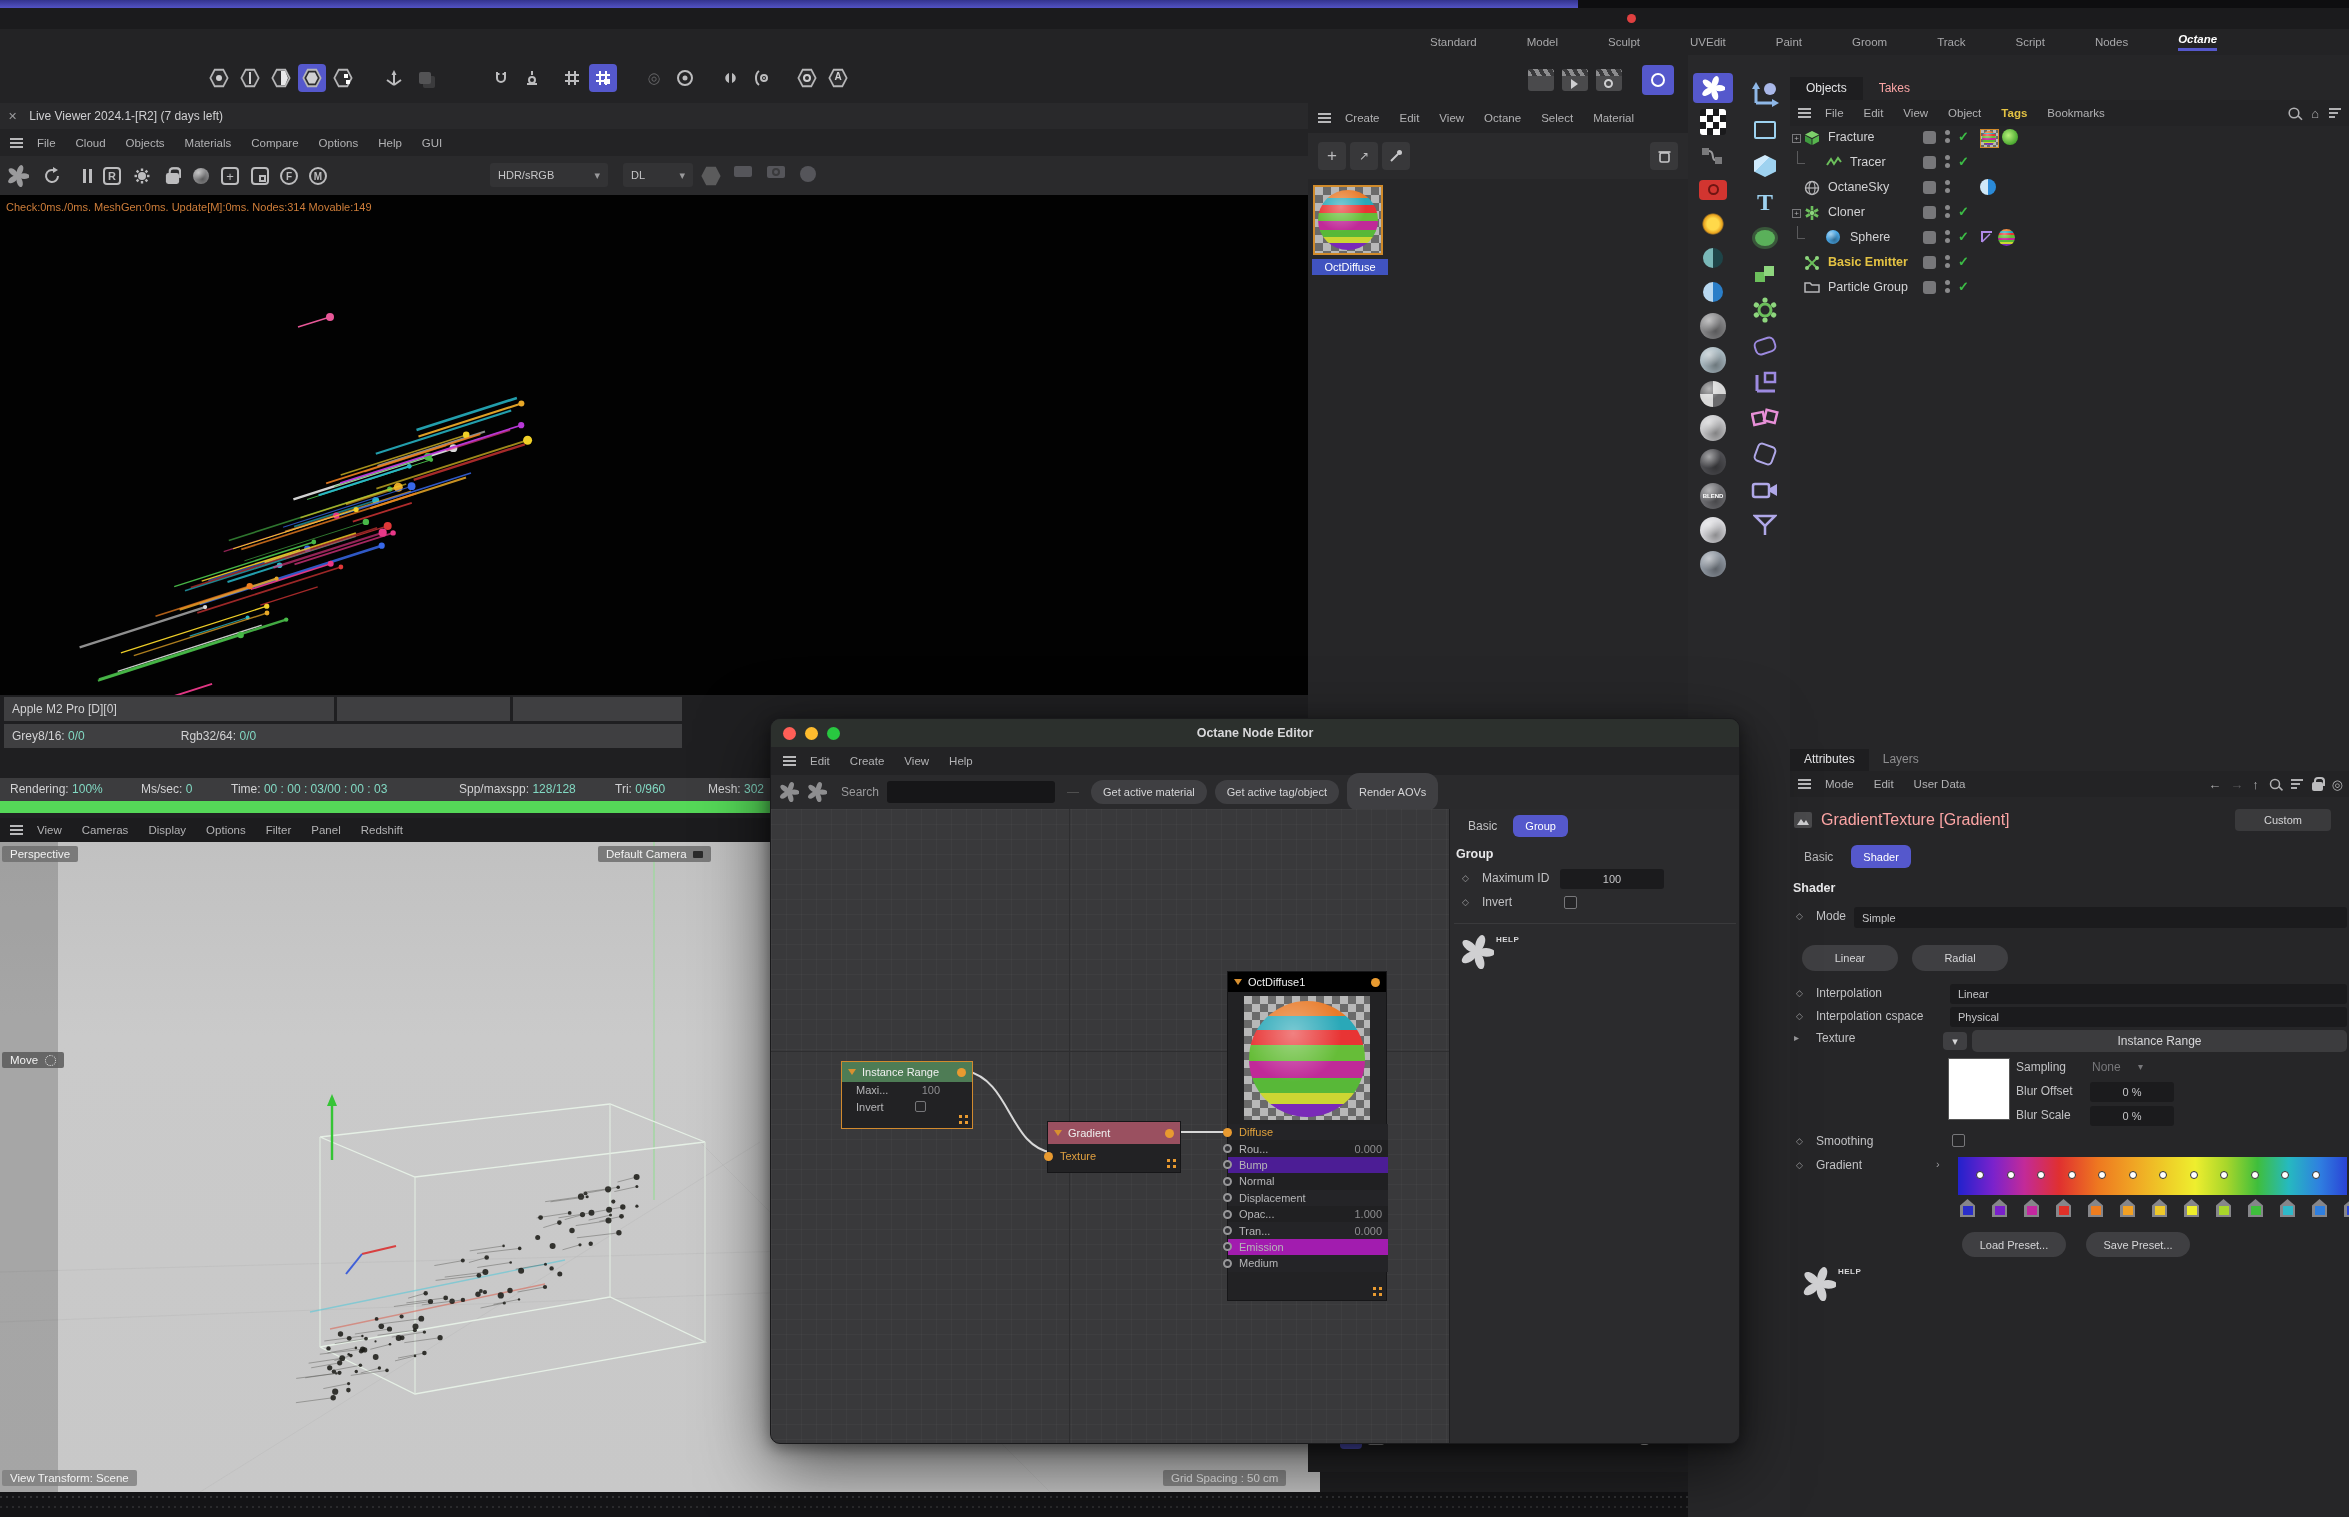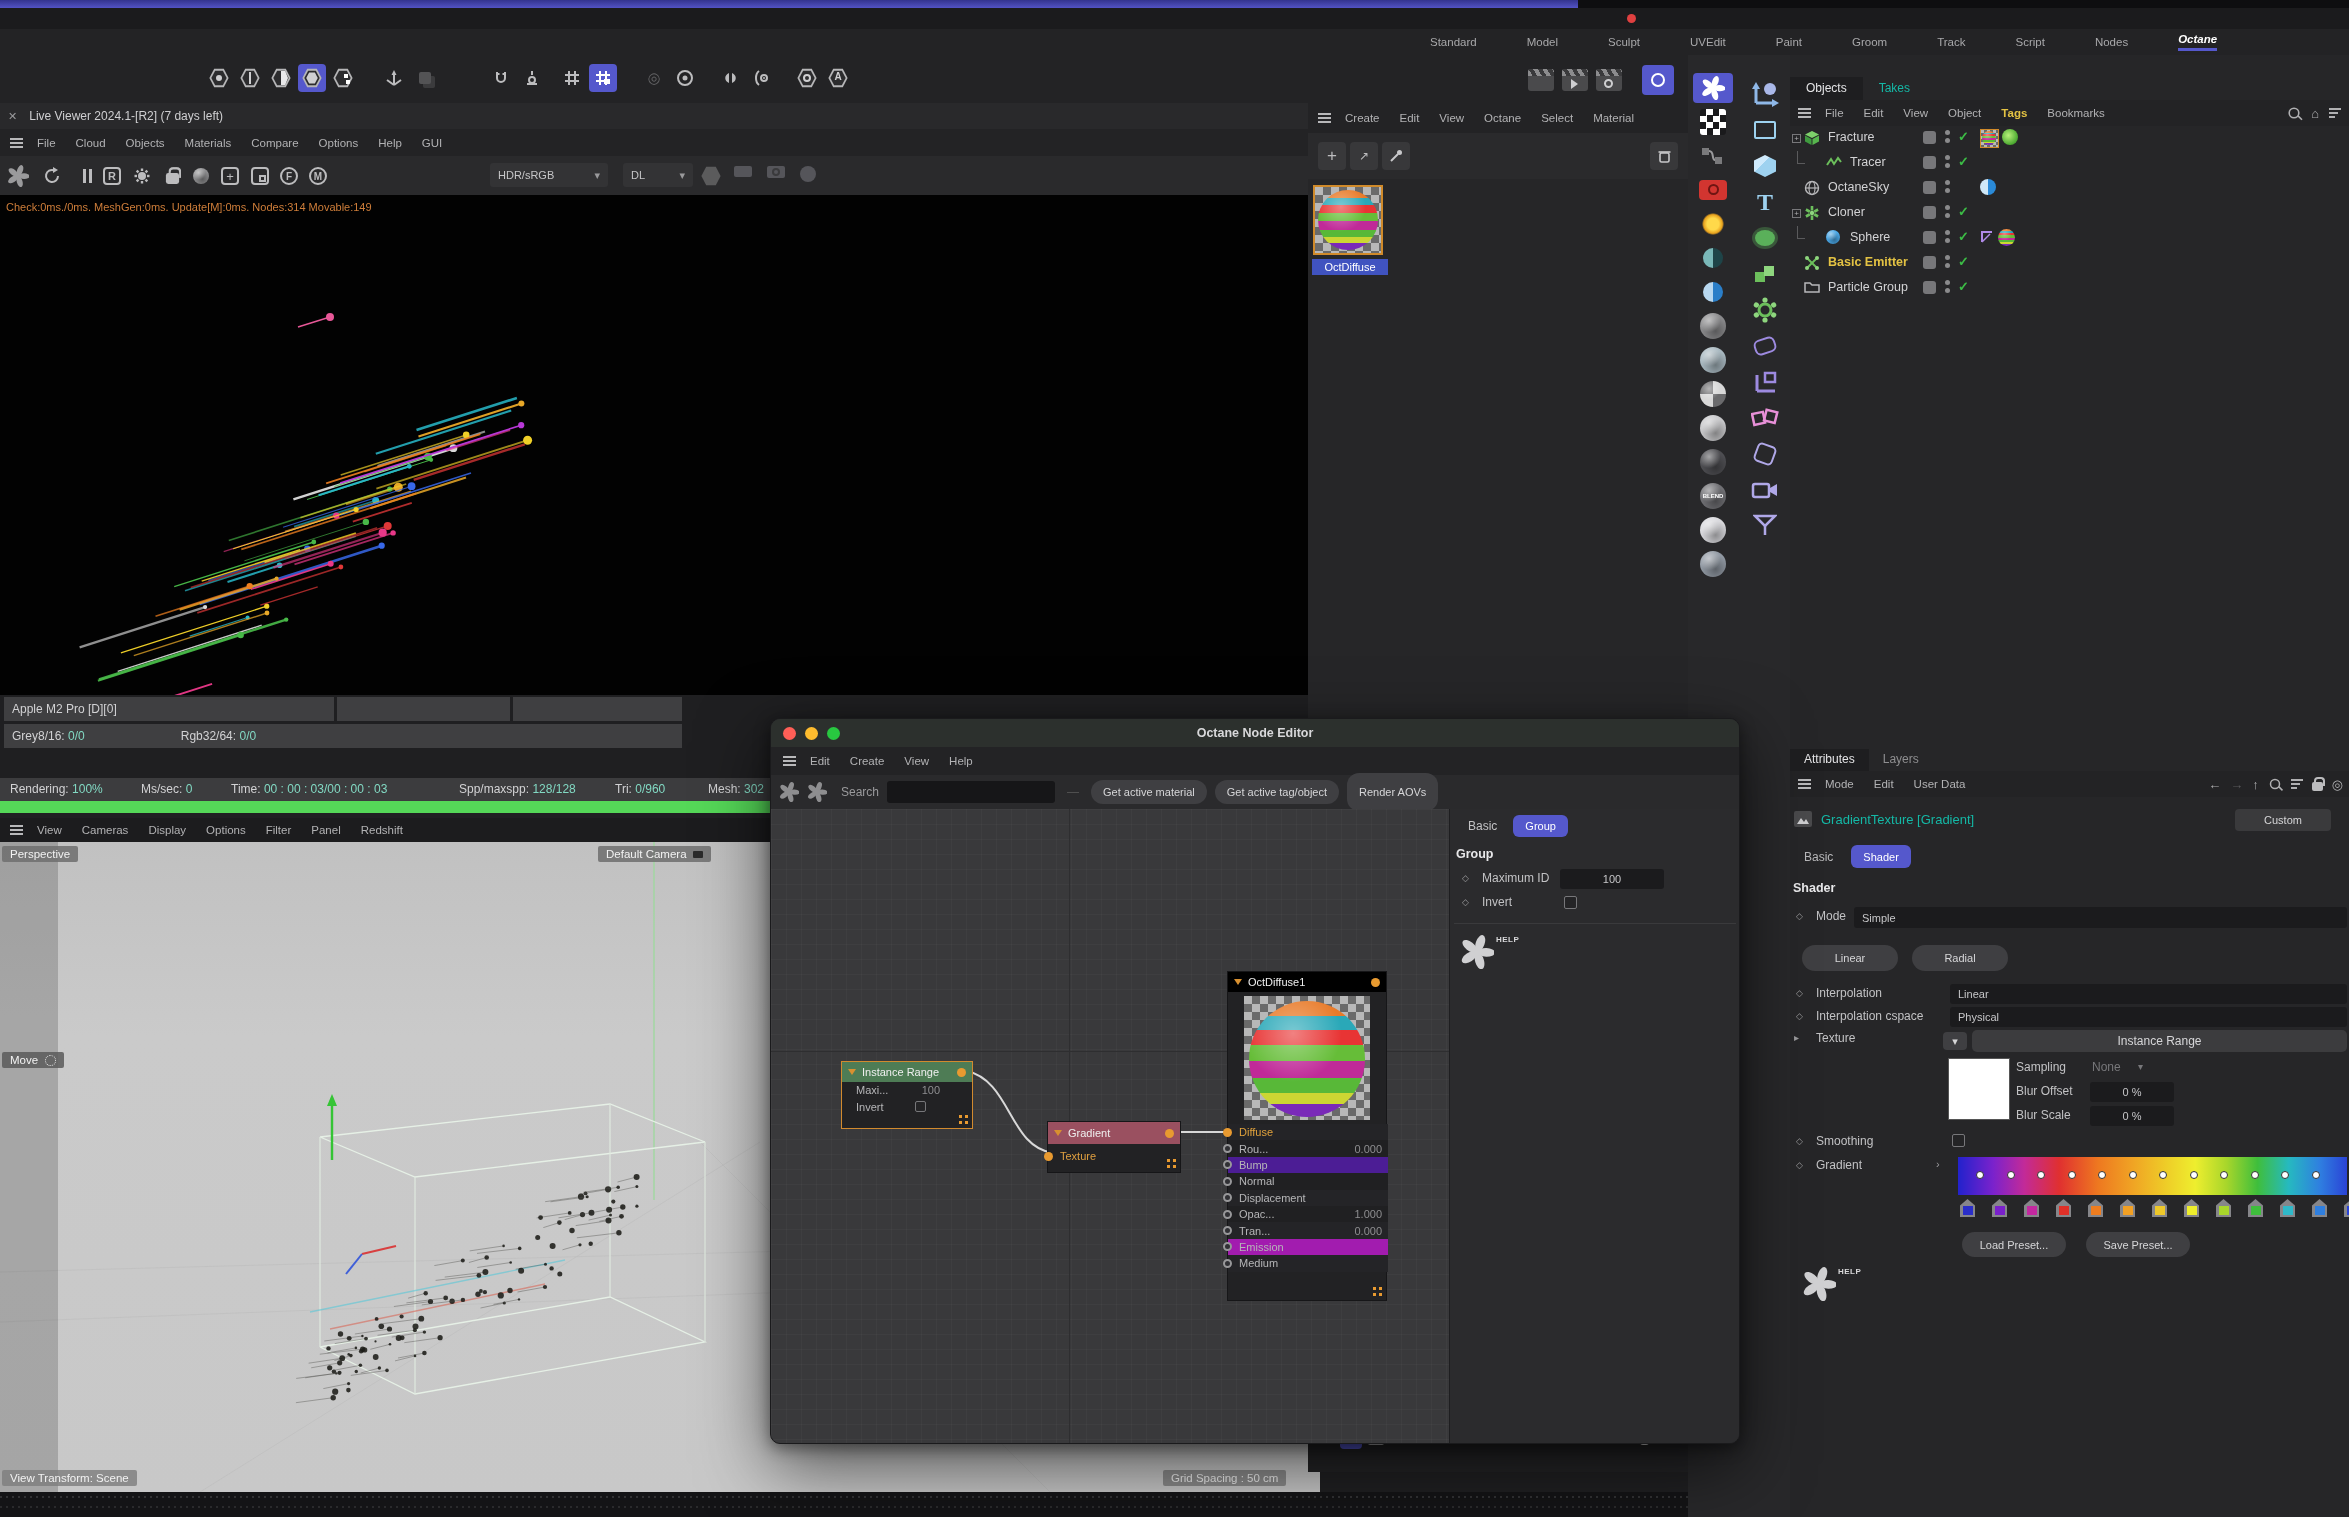--- a/index.html
+++ b/index.html
@@ -831,21 +831,21 @@
         <svg width="24" height="24">
           <polygon points="2,2 22,2 12,12" fill="none" stroke="#b0a8e8" stroke-width="2.5"></polygon>
           <line x1="12" y1="12" x2="12" y2="21" stroke="#b0a8e8" stroke-width="2.5"></line>
         </svg>
       </div>
     </div>
 
   <div class="abs" style="left:1790px;top:55px;width:559px;height:690px;background:#262628">
     <div class="row" style="height:45px;padding-top:22px">
       <div style="background:#1e1e20;height:23px;padding:4px 16px;color:#e4e4e6;font-size:12px">Objects</div>
-      <div style="height:23px;padding:4px 16px;color:#14b8a6;font-size:12px">Takes</div>
+      <div style="height:23px;padding:4px 16px;color:#fca5a5;font-size:12px">Takes</div>
     </div>
     <div class="row" style="height:26px;background:#232325;padding-left:8px;position:relative">
       <span class="hamb"></span>
       <span class="row" id="omMenus">
           <span class="mi" style="">File</span>
           <span class="mi" style="">Edit</span>
           <span class="mi" style="">View</span>
           <span class="mi" style="">Object</span>
           <span class="mi" style="color:#e3c243;font-weight:bold">Tags</span>
           <span class="mi" style="">Bookmarks</span>
@@ -1020,21 +1020,21 @@
         <span class="lockpad"></span>
         <span>◎</span>
       </span>
     </div>
     <div class="row abs" style="left:4px;top:66px;gap:9px">
       <span style="width:18px;height:16px;background:#4a4a4c;border-radius:2px;display:flex;align-items:center;justify-content:center">
           <svg width="12" height="9">
             <polygon points="0,9 4,3 7,7 9,4 12,9" fill="#cfcfd1"></polygon>
           </svg>
         </span>
-      <span style="color:#14b8a6;font-size:13px">GradientTexture [Gradient]</span>
+      <span style="color:#fca5a5;font-size:16px">GradientTexture [Gradient]</span>
     </div>
     <div class="pill abs" style="left:445px;top:64px;width:96px;height:22px;border-radius:4px;background:#3a3a3c">Custom</div>
     <div class="row abs" style="left:6px;top:100px;gap:10px">
       <span style="color:#b8b8ba;font-size:12px;padding:3px 8px">Basic</span>
       <span class="pill blue" style="height:23px;border-radius:6px">Shader</span>
     </div>
     <div class="abs" style="left:3px;top:136px;color:#e8e8ea;font-size:12.5px;font-weight:bold">Shader</div>
     <span class="diamond abs" style="left:6px;top:166px">◇</span>
     <span class="abs" style="left:26px;top:164px;font-size:12px;color:#c2c2c4">Mode</span>
     <div class="field abs" style="left:64px;top:162px;width:493px;height:21px">Simple</div>

